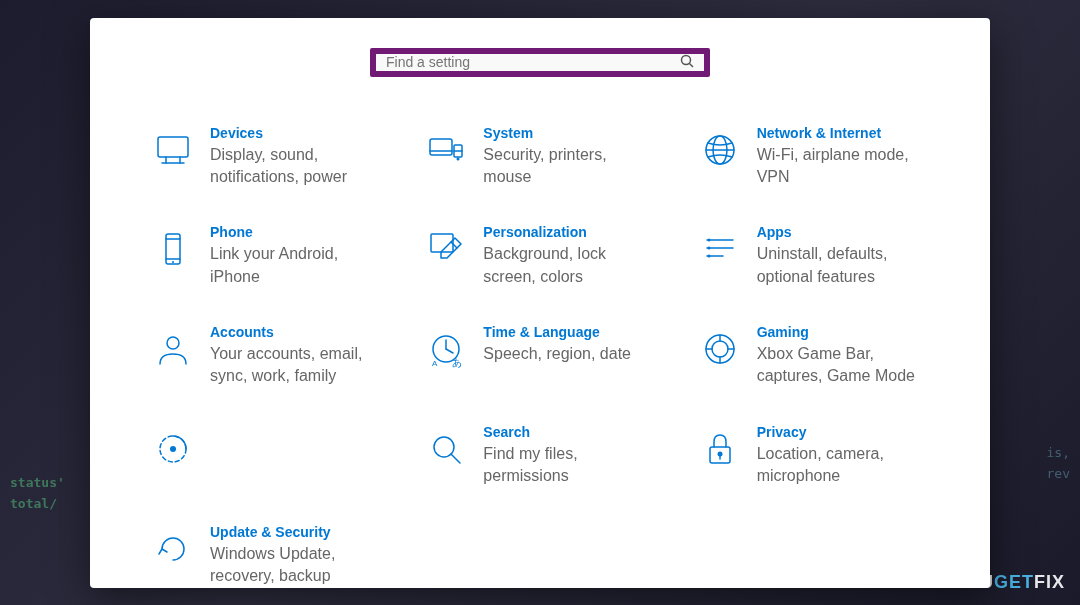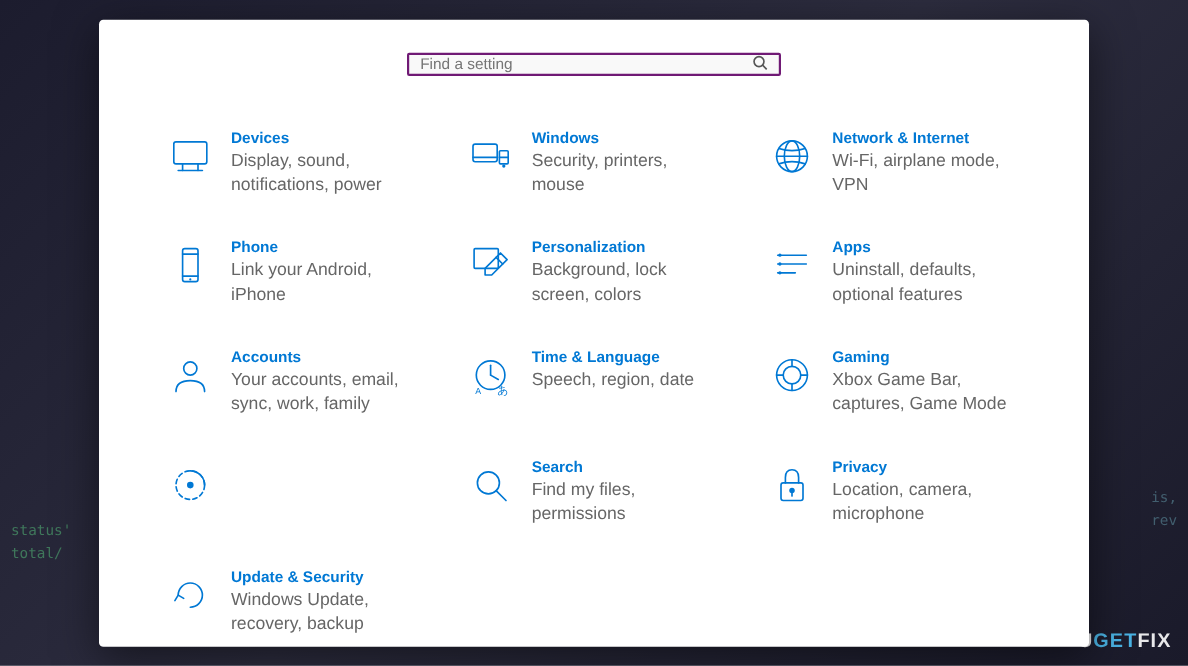--- a/index.html
+++ b/index.html
@@ -21,20 +21,21 @@
     .code-text {
       position: absolute;
       left: 0;
       bottom: 80px;
       color: #4a9a6a;
       font-family: monospace;
       font-size: 13px;
       opacity: 0.7;
       line-height: 1.6;
       padding: 10px;
+      font-weight: bold;
     }
     .code-text2 {
       position: absolute;
       right: 10px;
       bottom: 120px;
       color: #5a8a9a;
       font-family: monospace;
       font-size: 13px;
       opacity: 0.6;
       line-height: 1.6;
@@ -61,21 +62,21 @@
       border-radius: 4px;
       box-shadow: 0 10px 40px rgba(0,0,0,0.5);
       display: flex;
       flex-direction: column;
       align-items: center;
       padding: 30px 40px;
     }
     .search-bar {
       display: flex;
       align-items: center;
-      border: 2px solid #701a75;
+      border: 6px solid #701a75;
       border-radius: 2px;
       width: 340px;
       height: 36px;
       padding: 0 10px;
       margin-bottom: 30px;
       background: #f9f9f9;
     }
     .search-bar input {
       border: none;
       outline: none;
@@ -180,21 +181,21 @@
     <div class="setting-icon">
       <svg viewBox="0 0 38 38">
             <rect x="3" y="8" width="22" height="16" rx="2"></rect>
             <line x1="3" y1="20" x2="25" y2="20"></line>
             <rect x="27" y="14" width="8" height="12" rx="1"></rect>
             <line x1="27" y1="20" x2="35" y2="20"></line>
             <circle cx="31" cy="28" r="1.5" fill="#0078d4" stroke="none"></circle>
           </svg>
     </div>
     <div class="setting-text">
-      <div class="setting-title">Windows</div>
+      <div class="setting-title">System</div>
       <div class="setting-desc">Security, printers, mouse</div>
     </div>
   </div>
       <div class="setting-item">
     <div class="setting-icon">
       <svg viewBox="0 0 38 38">
             <circle cx="19" cy="19" r="14"></circle>
             <ellipse cx="19" cy="19" rx="7" ry="14"></ellipse>
             <line x1="5" y1="19" x2="33" y2="19"></line>
             <path d="M7 12 Q19 16 31 12"></path>

